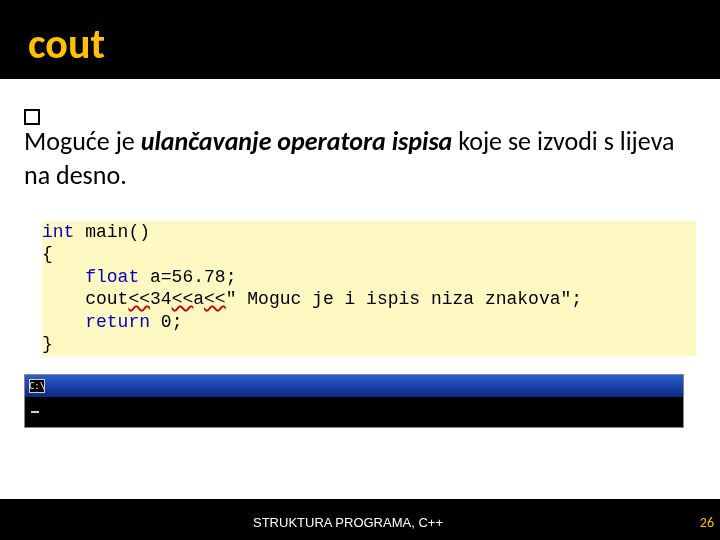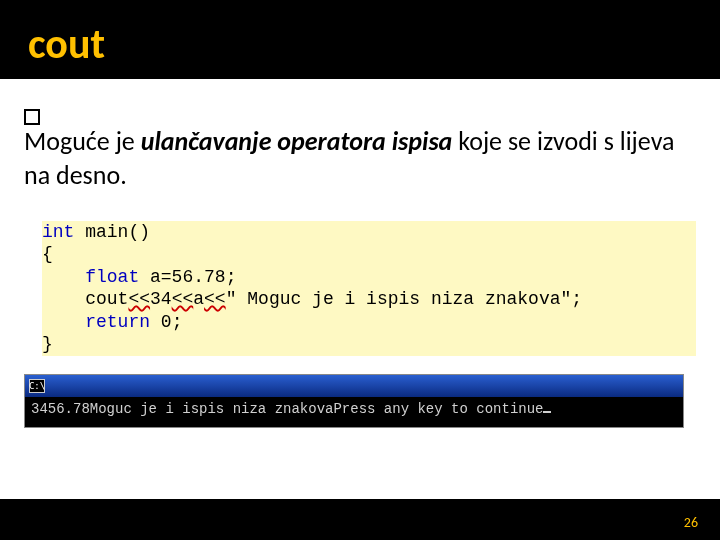--- a/index.html
+++ b/index.html
@@ -119,21 +119,21 @@
   .footer-text {
     color: #fff;
     font-size: 13px;
     font-family: Arial, sans-serif;
     margin: 0 auto;
   }
   .page-num {
     color: #ffc000;
     font-size: 14px;
     position: absolute;
-    right: 22px;
+    right: 6px;
   }
 </style>
 </head>
 <body>
 
 <div class="title-bar">
   <h1>cout</h1>
 </div>
 
 <div class="content">
@@ -149,20 +149,21 @@
 <span>{</span>
 <span class="kw">    float</span><span> a=56.78;</span>
 <span>    cout</span><span class="underline">&lt;&lt;</span><span>34</span><span class="underline">&lt;&lt;</span><span>a</span><span class="underline">&lt;&lt;</span><span>" Moguc je i ispis niza znakova";</span>
 <span class="kw">    return</span><span> 0;</span>
 <span>}</span></div>
 
   <div class="console">
     <div class="console-titlebar">
       <div class="console-icon">C:\</div>
     </div>
-    <div class="console-body"><span>3456.78Moguc je i ispis niza znakovaPress any key to continue</span><span class="cursor"></span></div>
+    <div class="console-body"><span class="cursor"></span></div>
   </div>
 
 </div>
 
 <div class="footer">
+  <span class="footer-text">STRUKTURA PROGRAMA, C++</span>
   <span class="page-num">26</span>
 </div>
 
 </body></html>

